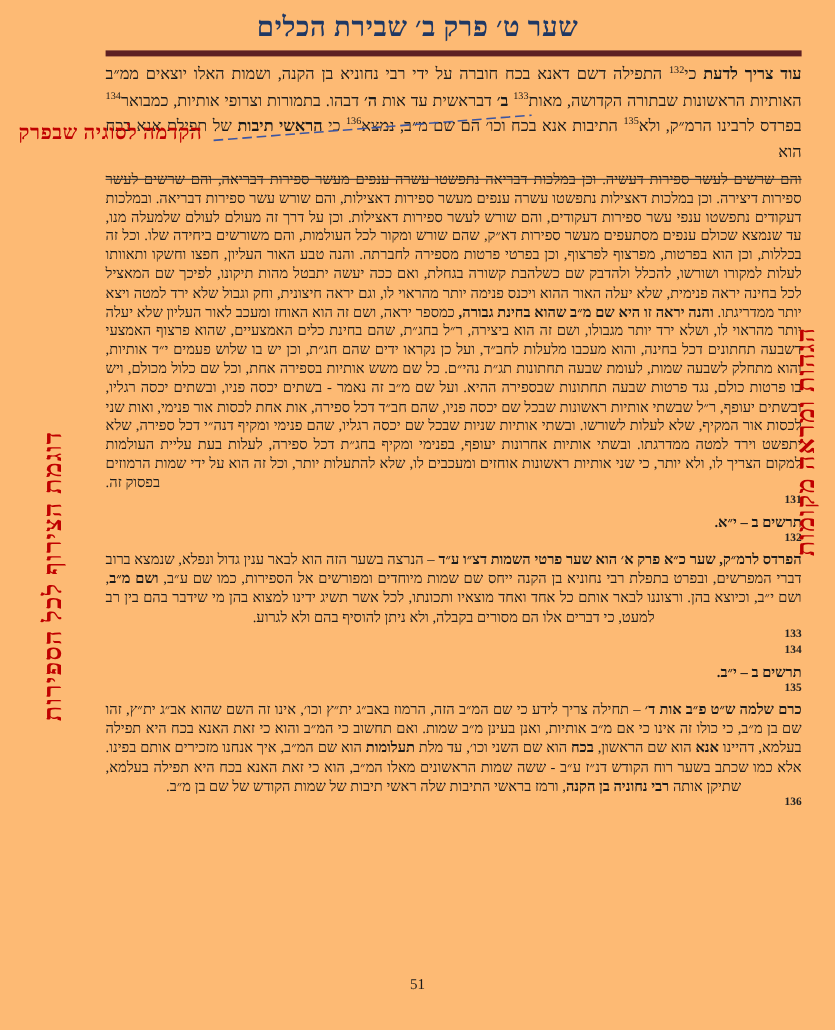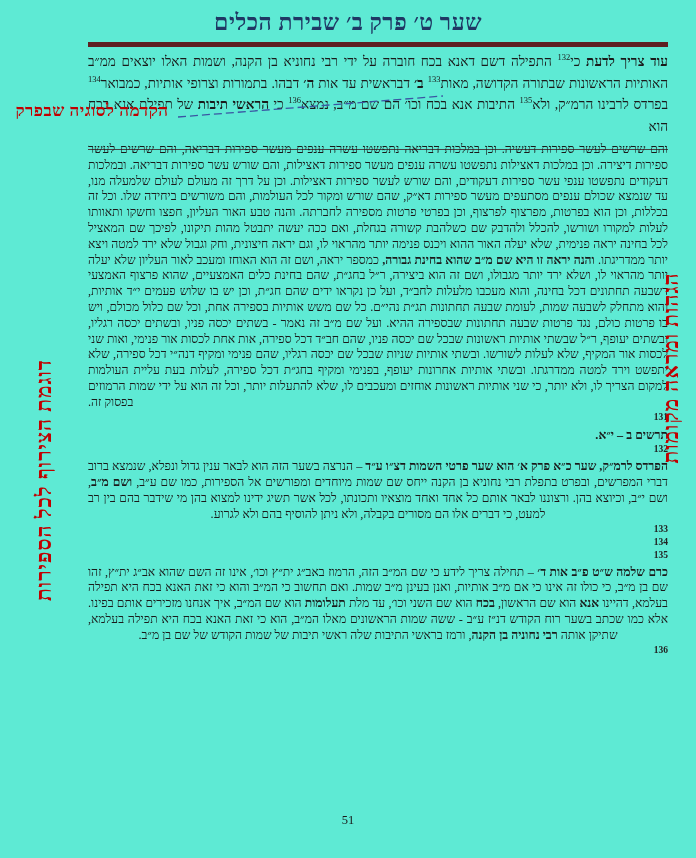--- a/index.html
+++ b/index.html
@@ -1,19 +1,19 @@
 <!DOCTYPE html>
 <html lang="he"><head>
 <meta charset="utf-8">
 <style>
   html,body{margin:0;padding:0;background:#e8e8e8;}
   .page{
     position:relative;
     width:696px;height:858px;
-    background:#5eead4;
+    background:#fdba74;
     overflow:hidden;
     font-family:"Liberation Serif", serif;
     color:#1a1a1a;
     margin:0 auto;
   }
   .page-title{
     position:absolute;top:10px;left:0;width:100%;
     text-align:center;direction:rtl;
     font-size:23px;font-weight:bold;
     letter-spacing:0.5px;
@@ -87,20 +87,21 @@
   <div class="separator"></div>
 
   <div class="content">
       <div class="para last-left"><span>והם שרשים לעשר ספירות דעשיה. וכן במלכות דבריאה נתפשטו עשרה ענפים מעשר ספירות דבריאה, והם שרשים לעשר ספירות דיצירה. וכן במלכות דאצילות נתפשטו עשרה ענפים מעשר ספירות דאצילות, והם שורש עשר ספירות דבריאה. ובמלכות דעקודים נתפשטו ענפי עשר ספירות דעקודים, והם שורש לעשר ספירות דאצילות. וכן על דרך זה מעולם לעולם שלמעלה מנו, עד שנמצא שכולם ענפים מסתעפים מעשר ספירות דא״ק, שהם שורש ומקור לכל העולמות, והם משורשים ביחידה שלו. וכל זה בכללות, וכן הוא בפרטות, מפרצוף לפרצוף, וכן בפרטי פרטות מספירה לחברתה. והנה טבע האור העליון, חפצו וחשקו ותאוותו לעלות למקורו ושורשו, להכלל ולהדבק שם כשלהבת קשורה בגחלת, ואם ככה יעשה יתבטל מהות תיקונו, לפיכך שם המאציל לכל בחינה יראה פנימית, שלא יעלה האור ההוא ויכנס פנימה יותר מהראוי לו, וגם יראה חיצונית, וחק וגבול שלא ירד למטה ויצא יותר ממדריגתו. </span><span class="b">והנה יראה זו היא שם מ״ב שהוא בחינת גבורה,</span><span> כמספר יראה, ושם זה הוא האוחז ומעכב לאור העליון שלא יעלה יותר מהראוי לו, ושלא ירד יותר מגבולו, ושם זה הוא ביצירה, ר״ל בחג״ת, שהם בחינת כלים האמצעיים, שהוא פרצוף האמצעי דשבעה תחתונים דכל בחינה, והוא מעכבו מלעלות לחב״ד, ועל כן נקראו ידים שהם חג״ת, וכן יש בו שלוש פעמים י״ד אותיות, והוא מתחלק לשבעה שמות, לעומת שבעה תחתונות תג״ת נהי״ם. כל שם משש אותיות בספירה אחת, וכל שם כלול מכולם, ויש בו פרטות כולם, נגד פרטות שבעה תחתונות שבספירה ההיא. ועל שם מ״ב זה נאמר - בשתים יכסה פניו, ובשתים יכסה רגליו, ובשתים יעופף, ר״ל שבשתי אותיות ראשונות שבכל שם יכסה פניו, שהם חב״ד דכל ספירה, אות אחת לכסות אור פנימי, ואות שני לכסות אור המקיף, שלא לעלות לשורשו. ובשתי אותיות שניות שבכל שם יכסה רגליו, שהם פנימי ומקיף דנה״י דכל ספירה, שלא יתפשט וירד למטה ממדרגתו. ובשתי אותיות אחרונות יעופף, בפנימי ומקיף בחג״ת דכל ספירה, לעלות בעת עליית העולמות למקום הצריך לו, ולא יותר, כי שני אותיות ראשונות אוחזים ומעכבים לו, שלא להתעלות יותר, וכל זה הוא על ידי שמות הרמוזים בפסוק זה.</span></div>
       <div class="fnline">131</div>
       <div class="heading">תרשים ב – י״א.</div>
       <div class="fnline">132</div>
       <div class="para last-center"><span class="b">הפרדס לרמ״ק, שער כ״א פרק א׳ הוא שער פרטי השמות דצ״ו ע״ד</span><span> – הנרצה בשער הזה הוא לבאר ענין גדול ונפלא, שנמצא ברוב דברי המפרשים, ובפרט בתפלת רבי נחוניא בן הקנה ייחס שם שמות מיוחדים ומפורשים אל הספירות, כמו שם ע״ב, </span><span class="b">ושם מ״ב</span><span>, ושם י״ב, וכיוצא בהן. ורצוננו לבאר אותם כל אחד ואחד מוצאיו ותכונתו, לכל אשר תשיג ידינו למצוא בהן מי שידבר בהם בין רב למעט, כי דברים אלו הם מסורים בקבלה, ולא ניתן להוסיף בהם ולא לגרוע.</span></div>
       <div class="fnline">133</div>
       <div class="fnline">134</div>
+      <div class="heading">תרשים ב – י״ב.</div>
       <div class="fnline">135</div>
       <div class="para last-center"><span class="b">כרם שלמה ש״ט פ״ב אות ד׳</span><span> – תחילה צריך לידע כי שם המ״ב הזה, הרמוז באב״ג ית״ץ וכו׳, אינו זה השם שהוא אב״ג ית״ץ, זהו שם בן מ״ב, כי כולו זה אינו כי אם מ״ב אותיות, ואנן בעינן מ״ב שמות. ואם תחשוב כי המ״ב והוא כי זאת האנא בכח היא תפילה בעלמא, דהיינו </span><span class="b">אנא</span><span> הוא שם הראשון, </span><span class="b">בכח</span><span> הוא שם השני וכו׳, עד מלת </span><span class="b">תעלומות</span><span> הוא שם המ״ב, איך אנחנו מזכירים אותם בפינו. אלא כמו שכתב בשער רוח הקודש דנ״ז ע״ב - ששה שמות הראשונים מאלו המ״ב, הוא כי זאת האנא בכח היא תפילה בעלמא, שתיקן אותה </span><span class="b">רבי נחוניה בן הקנה</span><span>, ורמז בראשי התיבות שלה ראשי תיבות של שמות הקודש של שם בן מ״ב.</span></div>
       <div class="fnline">136</div>
     </div>
 
   <div class="vnote vnote-right" style="color: rgb(192, 0, 0);">הגהות ומראה מקומות</div>
   <div class="vnote vnote-left" style="color: rgb(192, 0, 0);">דוגמת הצירוף לכל הספירות</div>
 
   <div class="page-number">51</div>
 

